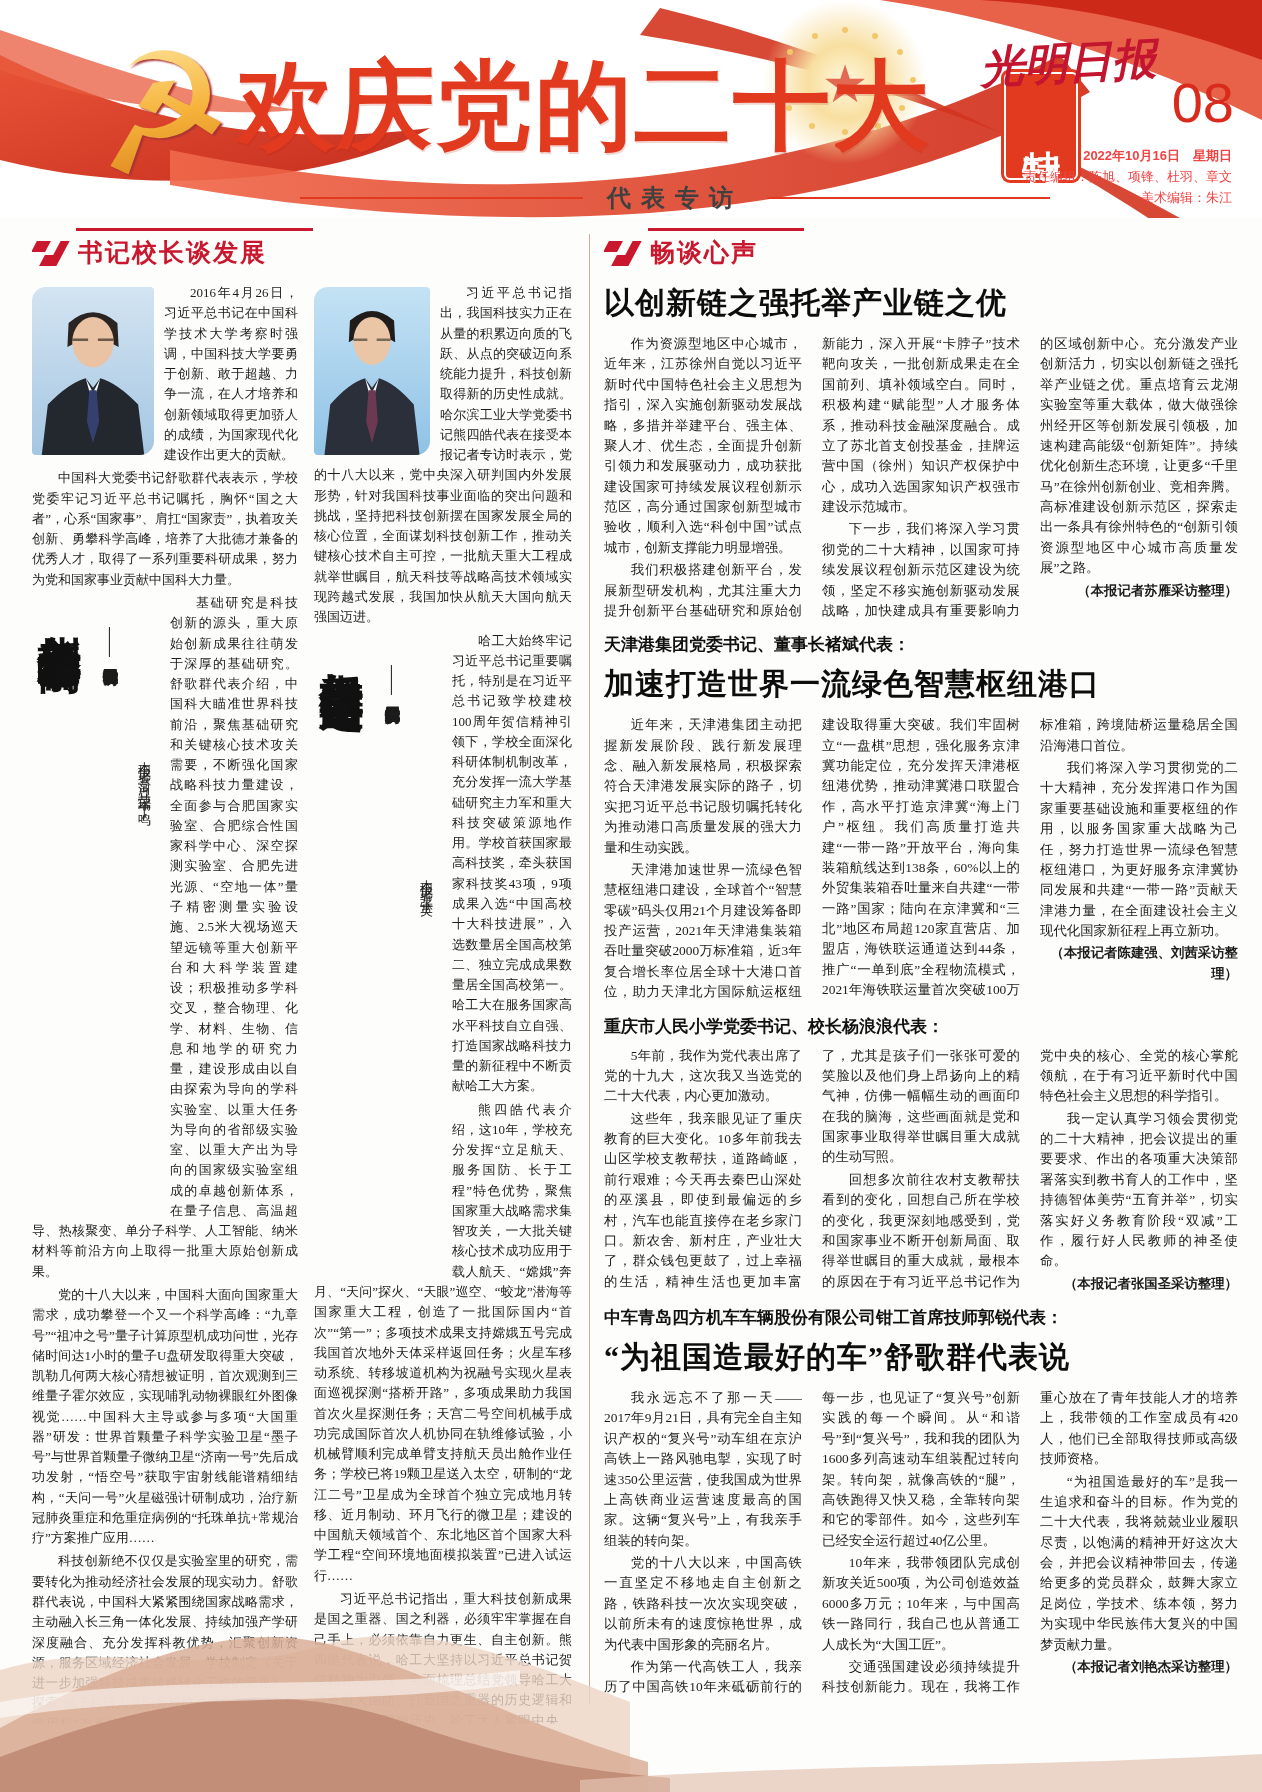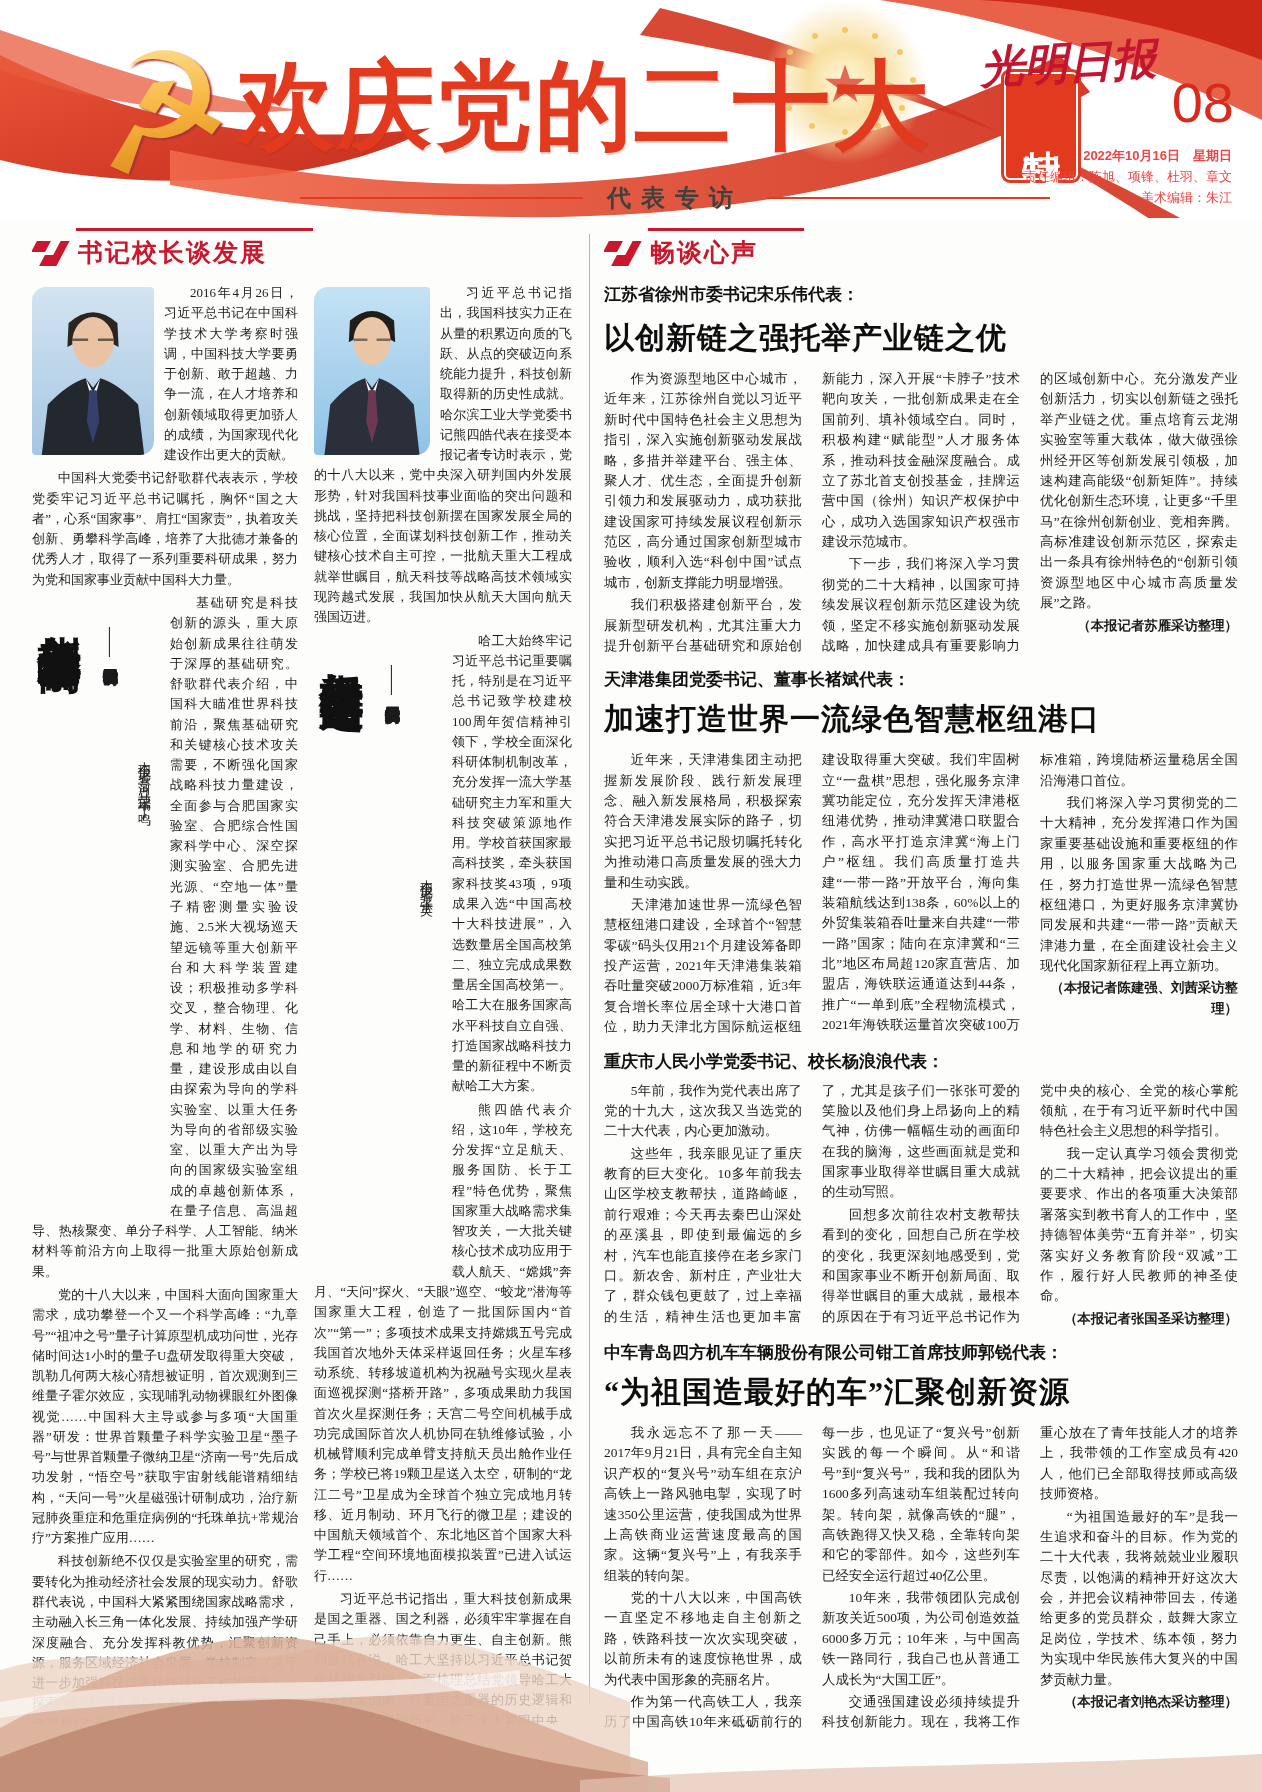--- a/index.html
+++ b/index.html
@@ -211,21 +211,20 @@
         <span class="sec-logo">
             <i class="b1"></i>
             <i class="b2"></i>
             <i class="b3"></i>
           </span>
         <span class="sec-titlewrap"><span class="sec-title">畅谈心声</span></span>
       </div>
 
       <div id="right-articles">
           <article class="r-article">
-            <div class="kicker">江苏省徐州市委书记宋乐伟代表：</div>
             <h2 class="r-headline" style="margin: 12px 0px 10px;">以创新链之强托举产业链之优</h2>
             <div class="r-body">
               <p class="para">作为资源型地区中心城市，近年来，江苏徐州自觉以习近平新时代中国特色社会主义思想为指引，深入实施创新驱动发展战略，多措并举建平台、强主体、聚人才、优生态，全面提升创新引领力和发展驱动力，成功获批建设国家可持续发展议程创新示范区，高分通过国家创新型城市验收，顺利入选“科创中国”试点城市，创新支撑能力明显增强。</p>
               <p class="para">我们积极搭建创新平台，发展新型研发机构，尤其注重大力提升创新平台基础研究和原始创新能力，深入开展“卡脖子”技术靶向攻关，一批创新成果走在全国前列、填补领域空白。同时，积极构建“赋能型”人才服务体系，推动科技金融深度融合。成立了苏北首支创投基金，挂牌运营中国（徐州）知识产权保护中心，成功入选国家知识产权强市建设示范城市。</p>
               <p class="para">下一步，我们将深入学习贯彻党的二十大精神，以国家可持续发展议程创新示范区建设为统领，坚定不移实施创新驱动发展战略，加快建成具有重要影响力的区域创新中心。充分激发产业创新活力，切实以创新链之强托举产业链之优。重点培育云龙湖实验室等重大载体，做大做强徐州经开区等创新发展引领极，加速构建高能级“创新矩阵”。持续优化创新生态环境，让更多“千里马”在徐州创新创业、竞相奔腾。高标准建设创新示范区，探索走出一条具有徐州特色的“创新引领资源型地区中心城市高质量发展”之路。</p>
               <p class="para credit">（本报记者苏雁采访整理）</p>
             </div>
           </article>
           <article class="r-article">
             <div class="kicker">天津港集团党委书记、董事长褚斌代表：</div>
@@ -242,21 +241,21 @@
             <div class="r-body">
               <p class="para">5年前，我作为党代表出席了党的十九大，这次我又当选党的二十大代表，内心更加激动。</p>
               <p class="para">这些年，我亲眼见证了重庆教育的巨大变化。10多年前我去山区学校支教帮扶，道路崎岖，前行艰难；今天再去秦巴山深处的巫溪县，即使到最偏远的乡村，汽车也能直接停在老乡家门口。新农舍、新村庄，产业壮大了，群众钱包更鼓了，过上幸福的生活，精神生活也更加丰富了，尤其是孩子们一张张可爱的笑脸以及他们身上昂扬向上的精气神，仿佛一幅幅生动的画面印在我的脑海，这些画面就是党和国家事业取得举世瞩目重大成就的生动写照。</p>
               <p class="para">回想多次前往农村支教帮扶看到的变化，回想自己所在学校的变化，我更深刻地感受到，党和国家事业不断开创新局面、取得举世瞩目的重大成就，最根本的原因在于有习近平总书记作为党中央的核心、全党的核心掌舵领航，在于有习近平新时代中国特色社会主义思想的科学指引。</p>
               <p class="para">我一定认真学习领会贯彻党的二十大精神，把会议提出的重要要求、作出的各项重大决策部署落实到教书育人的工作中，坚持德智体美劳“五育并举”，切实落实好义务教育阶段“双减”工作，履行好人民教师的神圣使命。</p>
               <p class="para credit">（本报记者张国圣采访整理）</p>
             </div>
           </article>
           <article class="r-article">
             <div class="kicker">中车青岛四方机车车辆股份有限公司钳工首席技师郭锐代表：</div>
-            <h2 class="r-headline" style="margin: 0px 0px 10px;">“为祖国造最好的车”汇聚创新资源</h2>
+            <h2 class="r-headline" style="margin: 0px 0px 10px;">“为祖国造最好的车”舒歌群代表说</h2>
             <div class="r-body">
               <p class="para">我永远忘不了那一天——2017年9月21日，具有完全自主知识产权的“复兴号”动车组在京沪高铁上一路风驰电掣，实现了时速350公里运营，使我国成为世界上高铁商业运营速度最高的国家。这辆“复兴号”上，有我亲手组装的转向架。</p>
               <p class="para">党的十八大以来，中国高铁一直坚定不移地走自主创新之路，铁路科技一次次实现突破，以前所未有的速度惊艳世界，成为代表中国形象的亮丽名片。</p>
               <p class="para">作为第一代高铁工人，我亲历了中国高铁10年来砥砺前行的每一步，也见证了“复兴号”创新实践的每一个瞬间。从“和谐号”到“复兴号”，我和我的团队为1600多列高速动车组装配过转向架。转向架，就像高铁的“腿”，高铁跑得又快又稳，全靠转向架和它的零部件。如今，这些列车已经安全运行超过40亿公里。</p>
               <p class="para">10年来，我带领团队完成创新攻关近500项，为公司创造效益6000多万元；10年来，与中国高铁一路同行，我自己也从普通工人成长为“大国工匠”。</p>
               <p class="para">交通强国建设必须持续提升科技创新能力。现在，我将工作重心放在了青年技能人才的培养上，我带领的工作室成员有420人，他们已全部取得技师或高级技师资格。</p>
               <p class="para">“为祖国造最好的车”是我一生追求和奋斗的目标。作为党的二十大代表，我将兢兢业业履职尽责，以饱满的精神开好这次大会，并把会议精神带回去，传递给更多的党员群众，鼓舞大家立足岗位，学技术、练本领，努力为实现中华民族伟大复兴的中国梦贡献力量。</p>
               <p class="para credit">（本报记者刘艳杰采访整理）</p>
             </div>
           </article>

